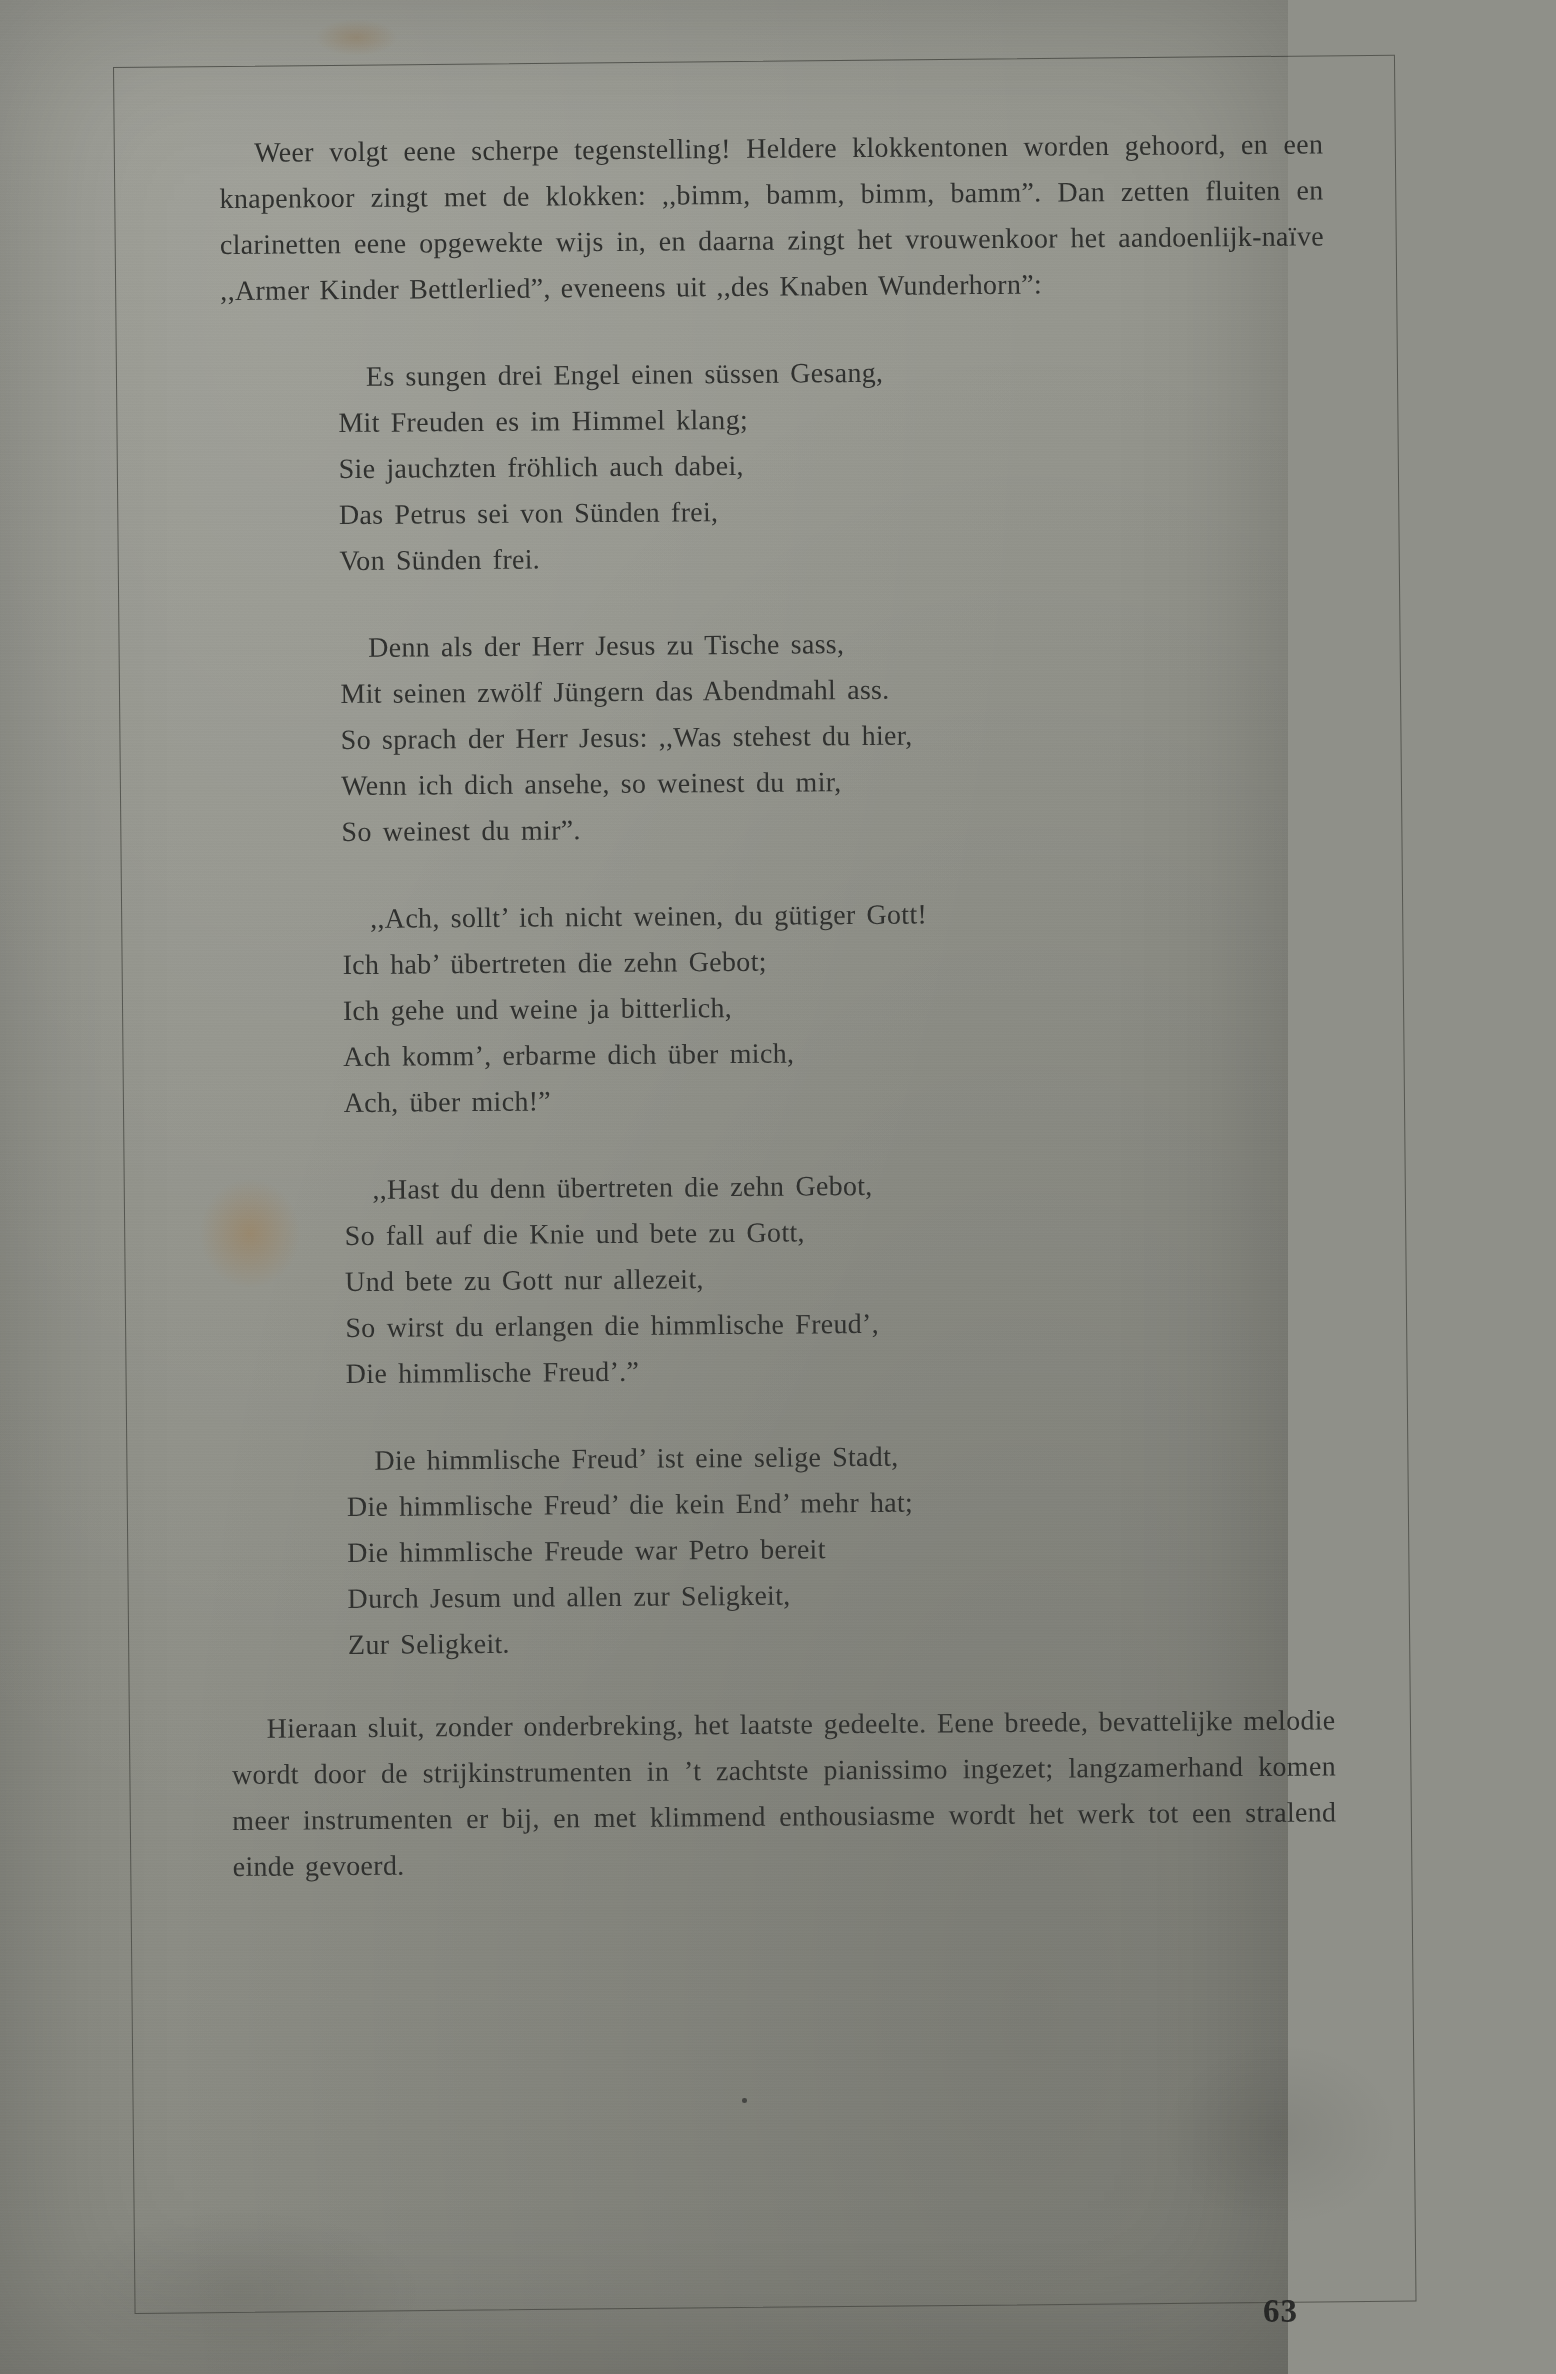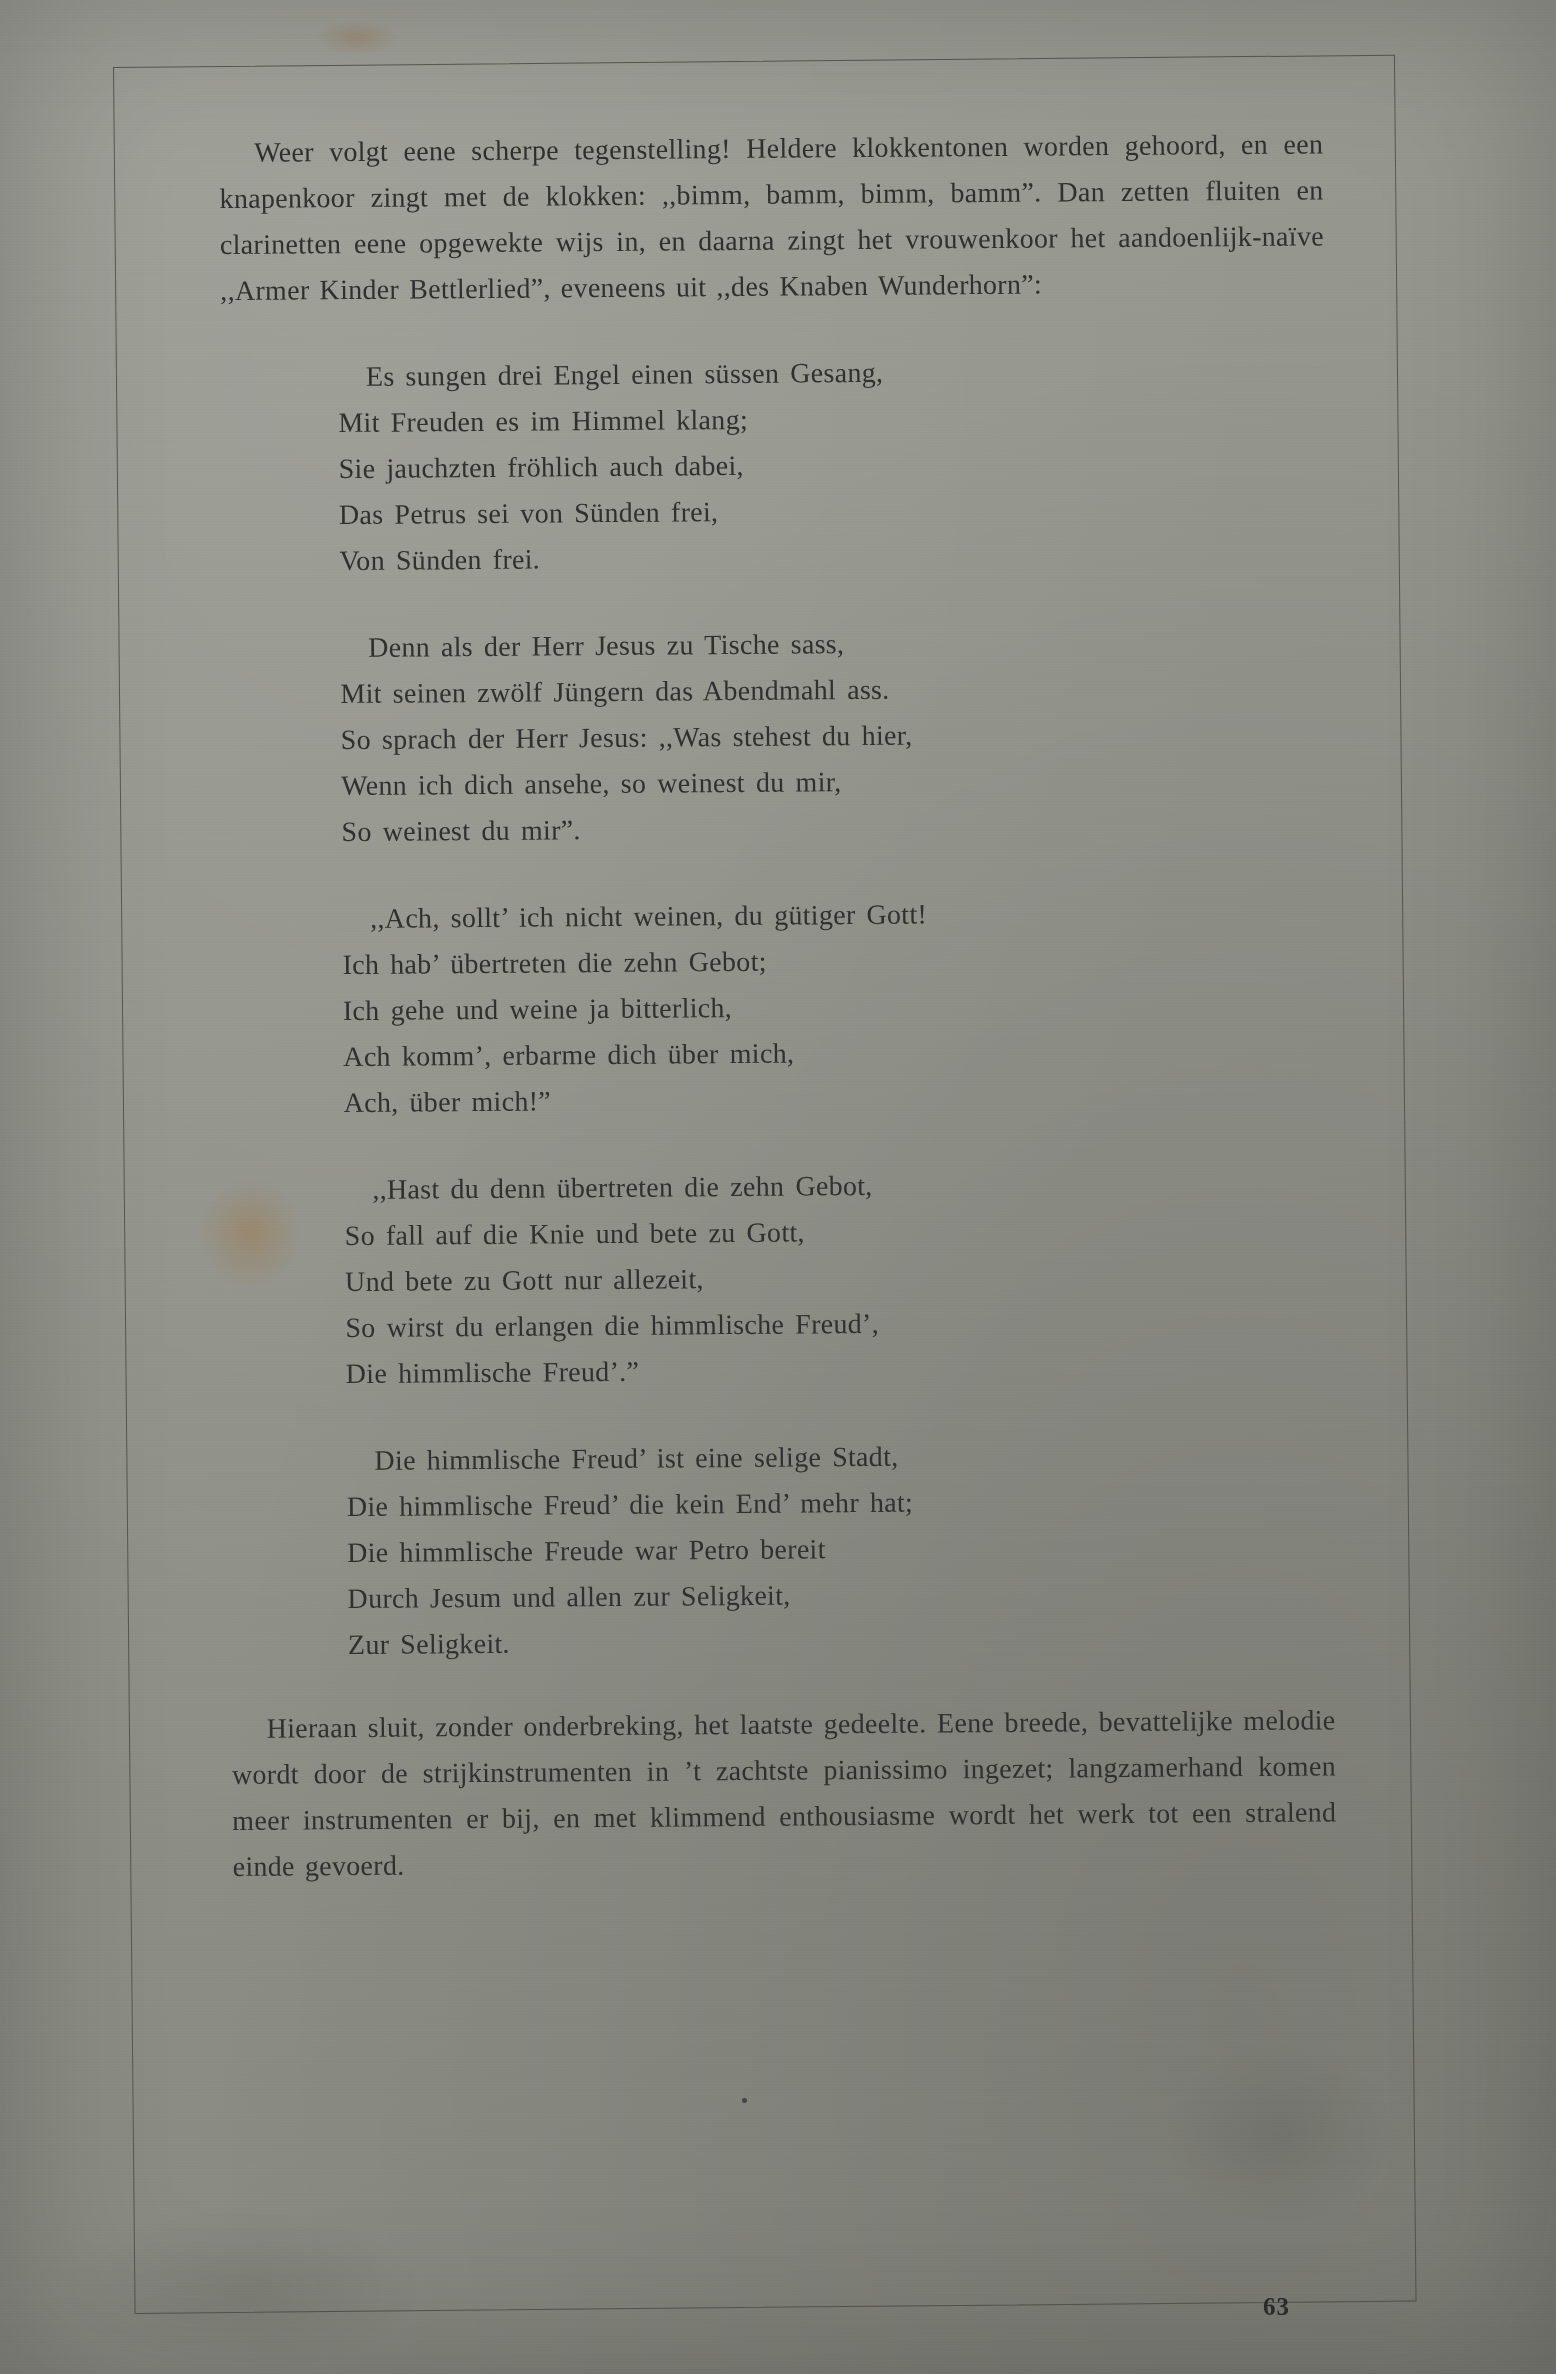--- a/index.html
+++ b/index.html
@@ -10,21 +10,21 @@
   body {
     width: 1556px;
     height: 2375px;
     overflow: hidden;
     font-family: "Liberation Serif", serif;
   }
 
   
   .scan {
     position: relative;
-    width: 1556px;
+    width: 1288px;
     height: 2375px;
     background:
       radial-gradient(ellipse at 22% 12%, rgba(255,255,255,0.07), rgba(0,0,0,0) 55%),
       radial-gradient(ellipse at 80% 85%, rgba(0,0,0,0.10), rgba(0,0,0,0) 60%),
       linear-gradient(160deg, #9a9b93 0%, #93948c 35%, #8a8b83 75%, #85867e 100%);
   }
 
   
   .stain {
     position: absolute;
@@ -102,21 +102,21 @@
     height: 4.6px;
     background: #3a3b38;
     border-radius: 50%;
     opacity: 0.85;
   }
 
   .folio {
     position: absolute;
     left: 1263px;
     top: 2293px;
-    font-size: 25px;
+    font-size: 33px;
     font-weight: bold;
     color: #2b2c2b;
     letter-spacing: 0.9px;
   }
 
   
   .grain {
     position: absolute;
     inset: 0;
     pointer-events: none;

